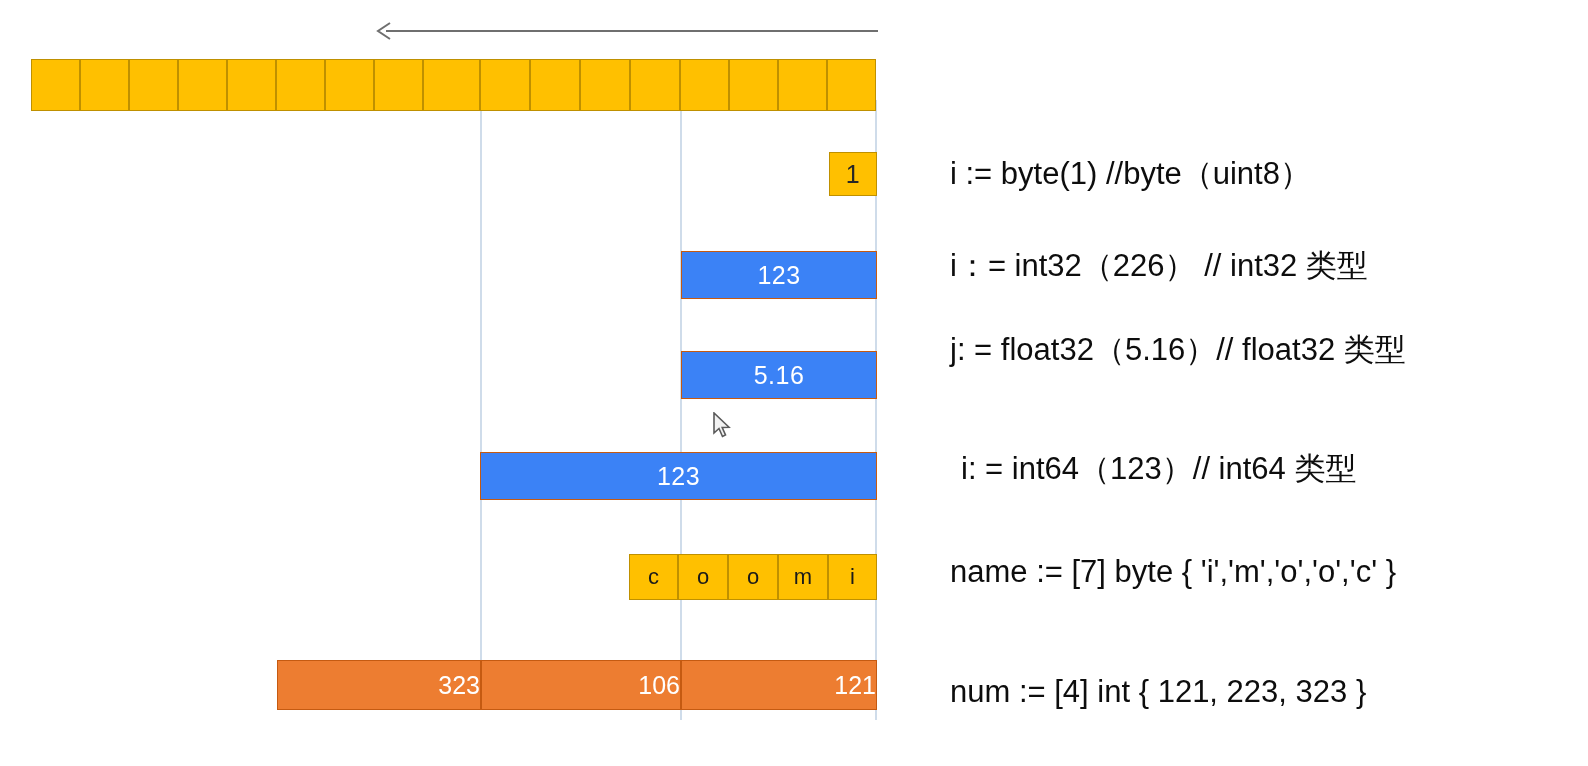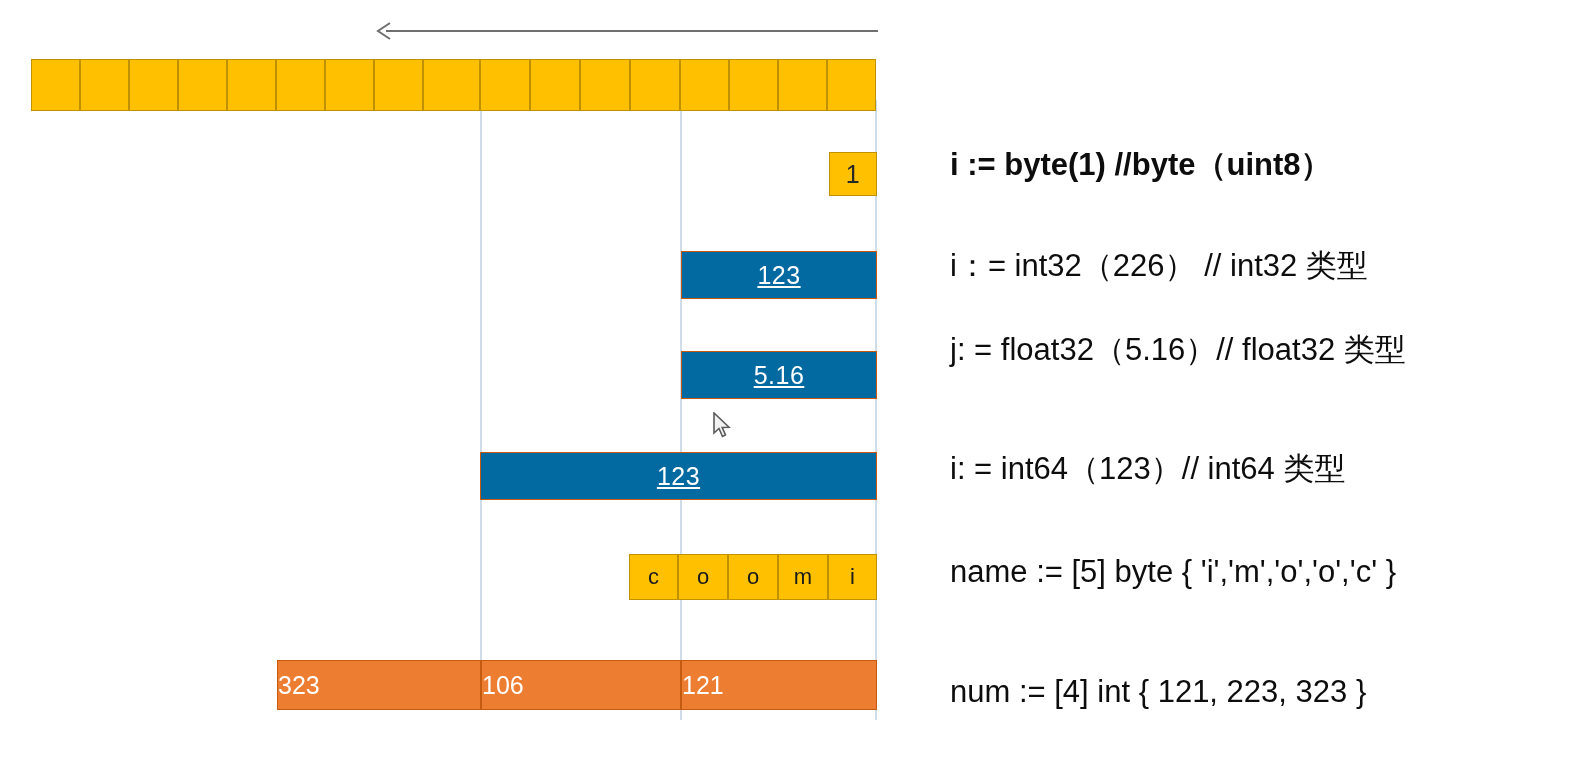--- a/index.html
+++ b/index.html
@@ -56,43 +56,42 @@
   .bar {
     position: absolute;
     box-sizing: border-box;
     display: flex;
     align-items: center;
     justify-content: center;
     font-size: 25px;
     letter-spacing: .5px;
   }
   .bar.orange {
-    background: #0369a1;
+    background: #3b82f6;
     border: 1px solid #C55A11;
     color: #ffffff;
-    text-decoration: underline;
   }
   .bar.yellow {
     background: #FFC000;
     border: 1px solid #BF9000;
     color: #262626;
   }
   .seg-row {
     position: absolute;
     display: flex;
     box-sizing: border-box;
   }
   .seg {
     box-sizing: border-box;
     background: #ED7D31;
     border: 1px solid #C55A11;
     color: #ffffff;
     display: flex;
     align-items: center;
-    justify-content: flex-start;
+    justify-content: flex-end;
     font-size: 25px;
     height: 100%;
   }
   .char-row {
     position: absolute;
     display: flex;
     box-sizing: border-box;
   }
   .char-cell {
     box-sizing: border-box;
@@ -205,29 +204,29 @@
     </div>
     <div class="seg" style="width:200px;">
       <span>106</span>
     </div>
     <div class="seg" style="width:196px;">
       <span>121</span>
     </div>
   </div>
 
 
-  <div class="caption" style="top:149px;font-weight:bold;">i := byte(1)  //byte（uint8）</div>
+  <div class="caption" style="top:158px;">i := byte(1)  //byte（uint8）</div>
 
   <div class="caption" style="top:250px;">i：= int32（226）   // int32 类型</div>
 
   <div class="caption" style="top:334px;">j: = float32（5.16）// float32 类型</div>
 
-  <div class="caption" style="top:453px;">i: = int64（123）// int64 类型</div>
-
-  <div class="caption" style="top:556px;">name := [5] byte { 'i','m','o','o','c' }</div>
+  <div class="caption" style="top:453px;margin-left:11px;">i: = int64（123）// int64 类型</div>
+
+  <div class="caption" style="top:556px;">name := [7] byte { 'i','m','o','o','c' }</div>
 
   <div class="caption" style="top:676px;">num := [4] int { 121, 223, 323 }</div>
 
   <div class="cursor" style="left:712px; top:412px;">
     <svg width="22" height="28" viewBox="0 0 22 28">
       <path d="M2,1 L2,21 L7,16.5 L10.5,24.5 L13.5,23 L10.2,15.5 L17,15.2 Z" fill="#f2f2f2" stroke="#5a5a5a" stroke-width="1.6"></path>
     </svg>
   </div>
 
 </div>

